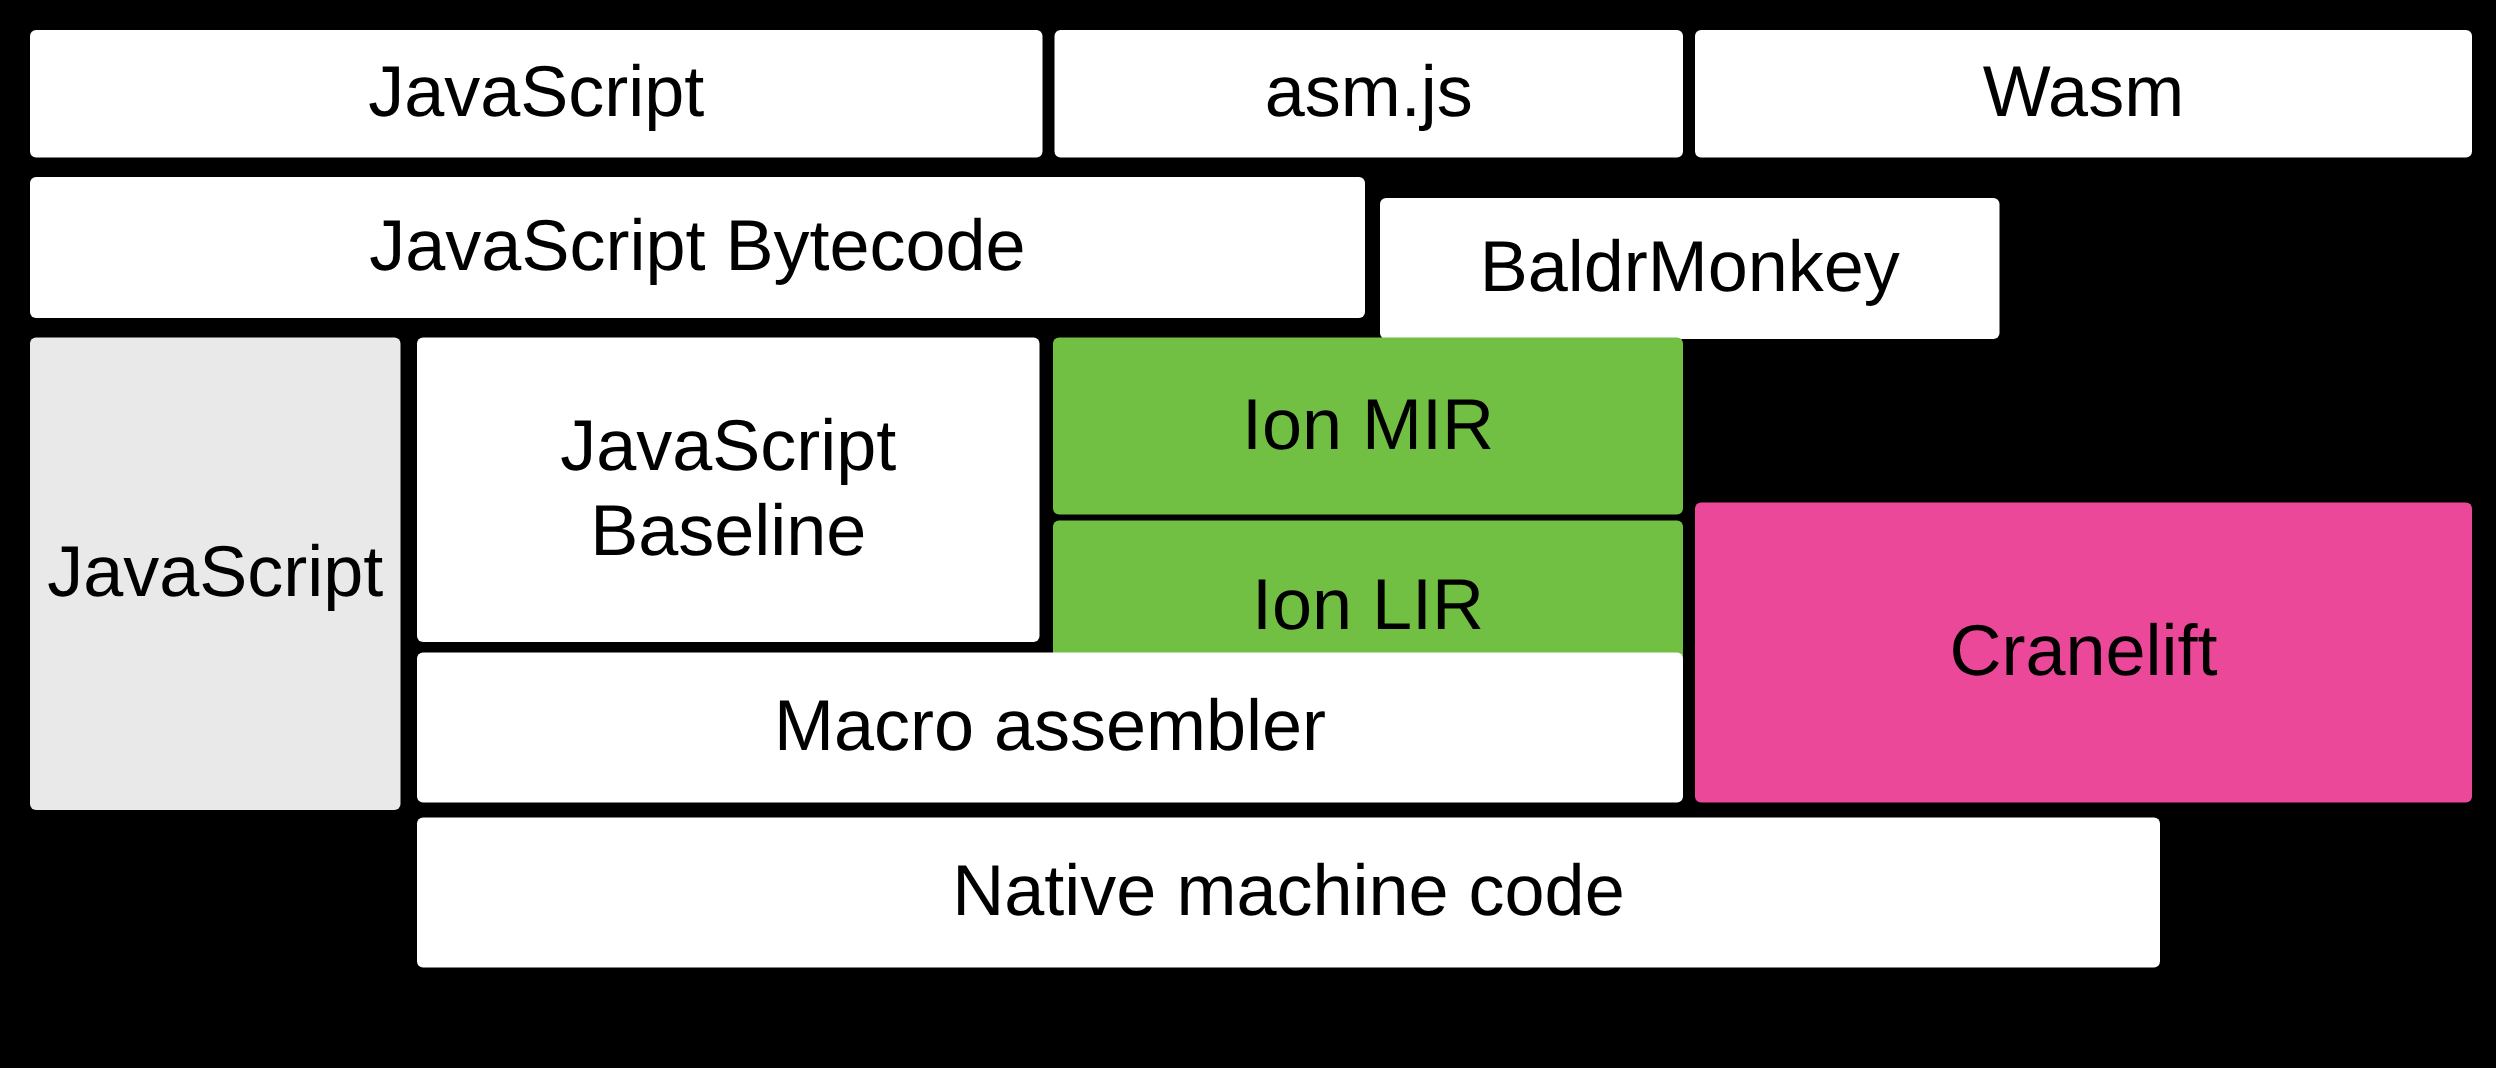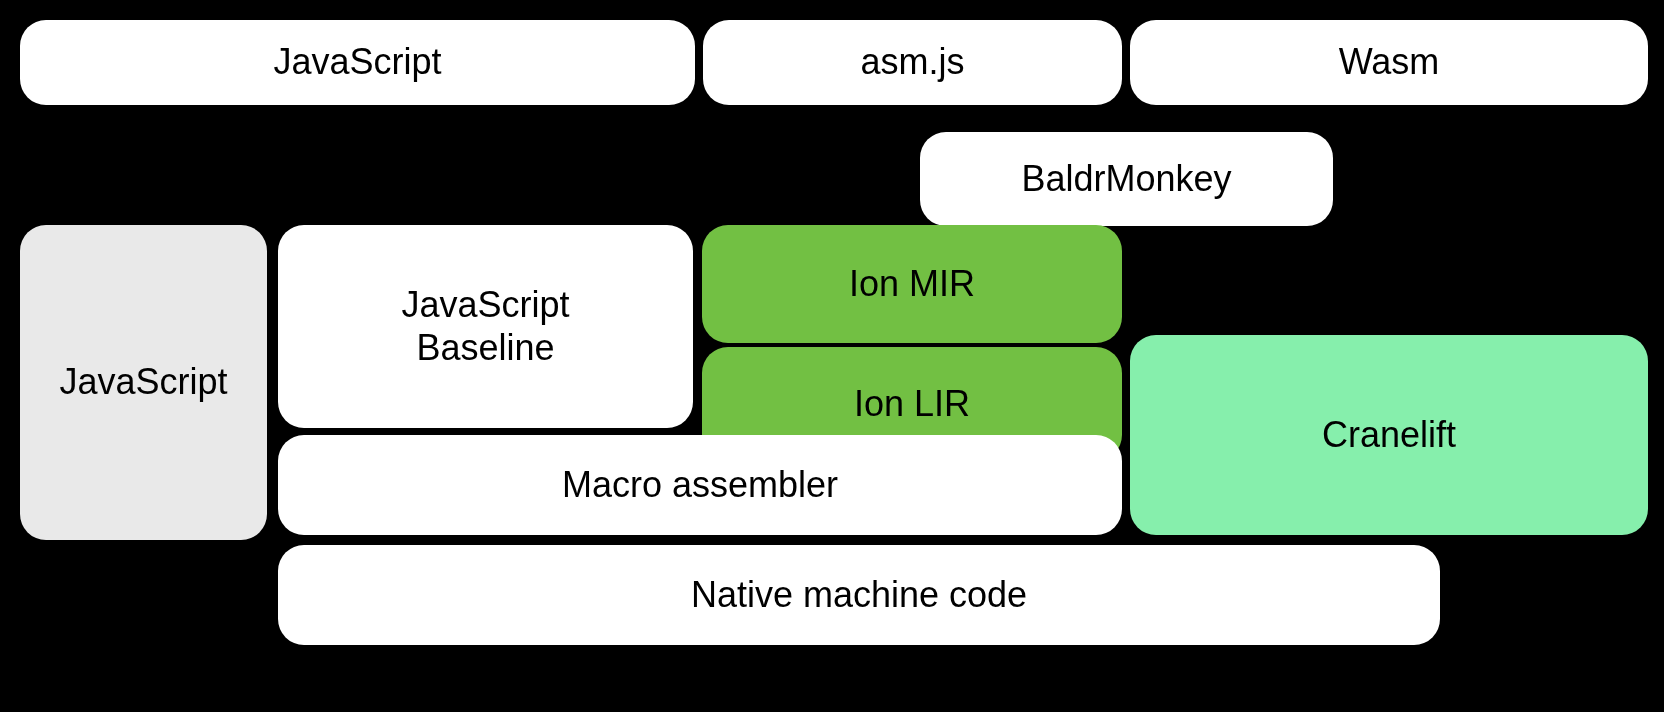--- a/index.html
+++ b/index.html
@@ -16,30 +16,30 @@
     font-family: "Liberation Sans", sans-serif;
   }
   .box {
     position: absolute;
     box-sizing: border-box;
     display: flex;
     align-items: center;
     justify-content: center;
     text-align: center;
     color: #000000;
-    font-size: 36px;
+    font-size: 48px;
     line-height: 1.18;
-    border-radius: 26px;
+    border-radius: 4px;
     background: #ffffff;
     white-space: pre-line;
     letter-spacing: 0px;
   }
   .box.gray   { background: #e9e9e9; }
   .box.green  { background: #72c043; }
-  .box.pink   { background: #86efac; align-items: center; }
+  .box.pink   { background: #ec4899; align-items: center; }
   .box .lbl {
     display: block;
     padding: 0 10px;
   }
 </style>
 </head>
 <body>
 
 <div id="stage">
 
@@ -48,20 +48,23 @@
   </div>
 
   <div class="box" style="left: 703px; top: 20px; width: 419px; height: 85px;">
     <span class="lbl">asm.js</span>
   </div>
 
   <div class="box" style="left: 1130px; top: 20px; width: 518px; height: 85px;">
     <span class="lbl">Wasm</span>
   </div>
 
+  <div class="box" style="left: 20px; top: 118px; width: 890px; height: 94px;">
+    <span class="lbl">JavaScript Bytecode</span>
+  </div>
 
   <div class="box" style="left: 920px; top: 118px; width: 413px; height: 94px; margin-top: 14px;">
     <span class="lbl">BaldrMonkey</span>
   </div>
 
   <div class="box gray" style="left: 20px; top: 225px; width: 247px; height: 315px;">
     <span class="lbl">JavaScript</span>
   </div>
 
   <div class="box" style="left: 278px; top: 225px; width: 415px; height: 203px;">

